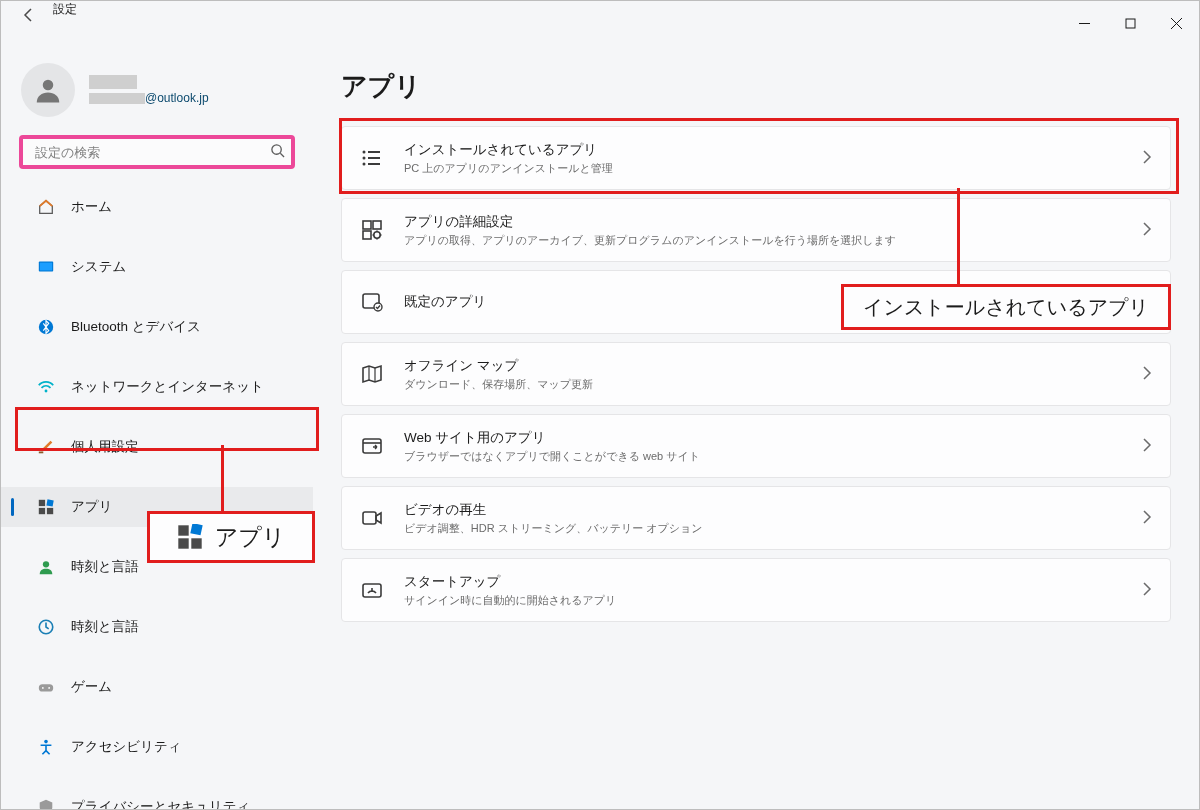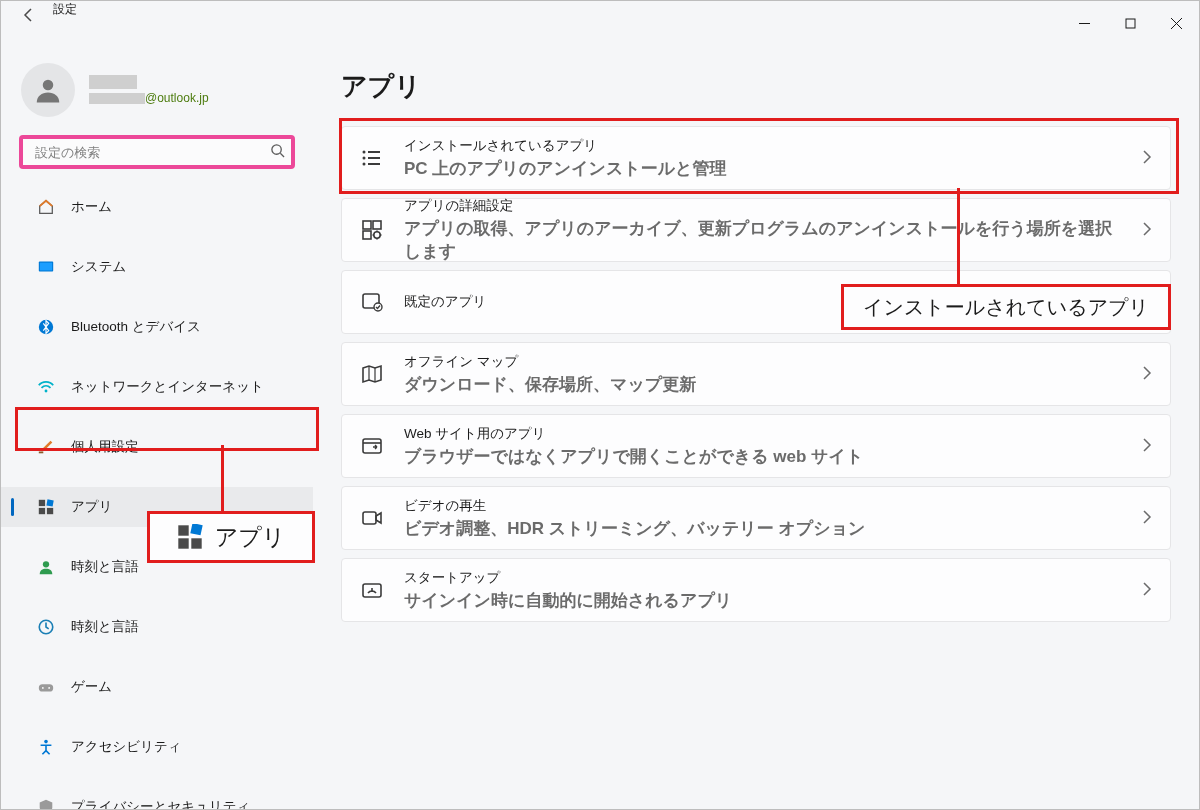--- a/index.html
+++ b/index.html
@@ -20,21 +20,21 @@
   .content{position:absolute;left:0;right:0;top:44px;bottom:0;display:flex;}
   .sidebar{width:312px;flex:0 0 312px;padding-top:12px;position:relative;}
   .main{flex:1;padding:18px 28px 0 28px;}
 
   
   .user{display:flex;align-items:center;padding:6px 20px 18px 20px;gap:14px;}
   .avatar{width:54px;height:54px;border-radius:50%;background:#e4e5e7;display:flex;align-items:center;justify-content:center;}
   .avatar svg{width:30px;height:30px;color:#767676;}
   .userlines{display:flex;flex-direction:column;gap:2px;}
   .userline1{width:48px;height:14px;background:#cfcfcf;}
-  .userline2{font-size:12px;color:#4d7c0f;text-align:right;}
+  .userline2{font-size:12px;color:#0c4a6e;text-align:right;}
   .userline2 .mask{display:inline-block;width:56px;height:11px;background:#cfcfcf;vertical-align:middle;}
 
   
   .searchwrap{margin:0 18px 14px 18px;position:relative;}
   .search{width:100%;height:34px;border:4px solid #ec4899;background:#fbfbfc;border-radius:4px;
     padding:0 34px 0 12px;box-sizing:border-box;font-size:13px;color:#1b1b1b;outline:none;}
   .search::placeholder{color:#7d7d7d;}
   .searchicon{position:absolute;right:10px;top:50%;transform:translateY(-50%);color:#5a5a5a;}
 
   
@@ -45,21 +45,21 @@
   .navicon{width:18px;height:18px;display:flex;align-items:center;justify-content:center;flex:0 0 18px;}
   .navlabel{font-size:13.5px;}
 
   
   .pagetitle{font-size:26px;font-weight:600;margin:6px 0 22px 0;}
   .cards{display:flex;flex-direction:column;gap:8px;}
   .card{height:62px;background:#fdfdfe;border:1px solid #e5e5e7;border-radius:4px;display:flex;align-items:center;padding:0 18px;gap:20px;}
   .cardicon{width:24px;height:24px;display:flex;align-items:center;justify-content:center;color:#3b3b3b;flex:0 0 24px;}
   .cardtext{flex:1;display:flex;flex-direction:column;gap:2px;}
   .cardtitle{font-size:13.5px;color:#1b1b1b;}
-  .cardsub{font-size:17px;color:#6b6b6b;font-weight:bold;}
+  .cardsub{font-size:11px;color:#6b6b6b;}
   .chev{color:#6b6b6b;}
 
   
   .redbox{position:absolute;border:3px solid #e11d1d;pointer-events:none;}
   .red1{left:338px;top:117px;width:834px;height:70px;}
   .red2{left:14px;top:406px;width:298px;height:38px;}
   .red-connector1{position:absolute;left:956px;top:187px;width:3px;height:100px;background:#e11d1d;pointer-events:none;}
   .red-connector2{position:absolute;left:220px;top:444px;width:3px;height:66px;background:#e11d1d;pointer-events:none;}
 
   .callout1{position:absolute;left:840px;top:283px;width:324px;height:40px;border:3px solid #e11d1d;background:#fdfdfe;display:flex;align-items:center;justify-content:center;font-size:20px;}

